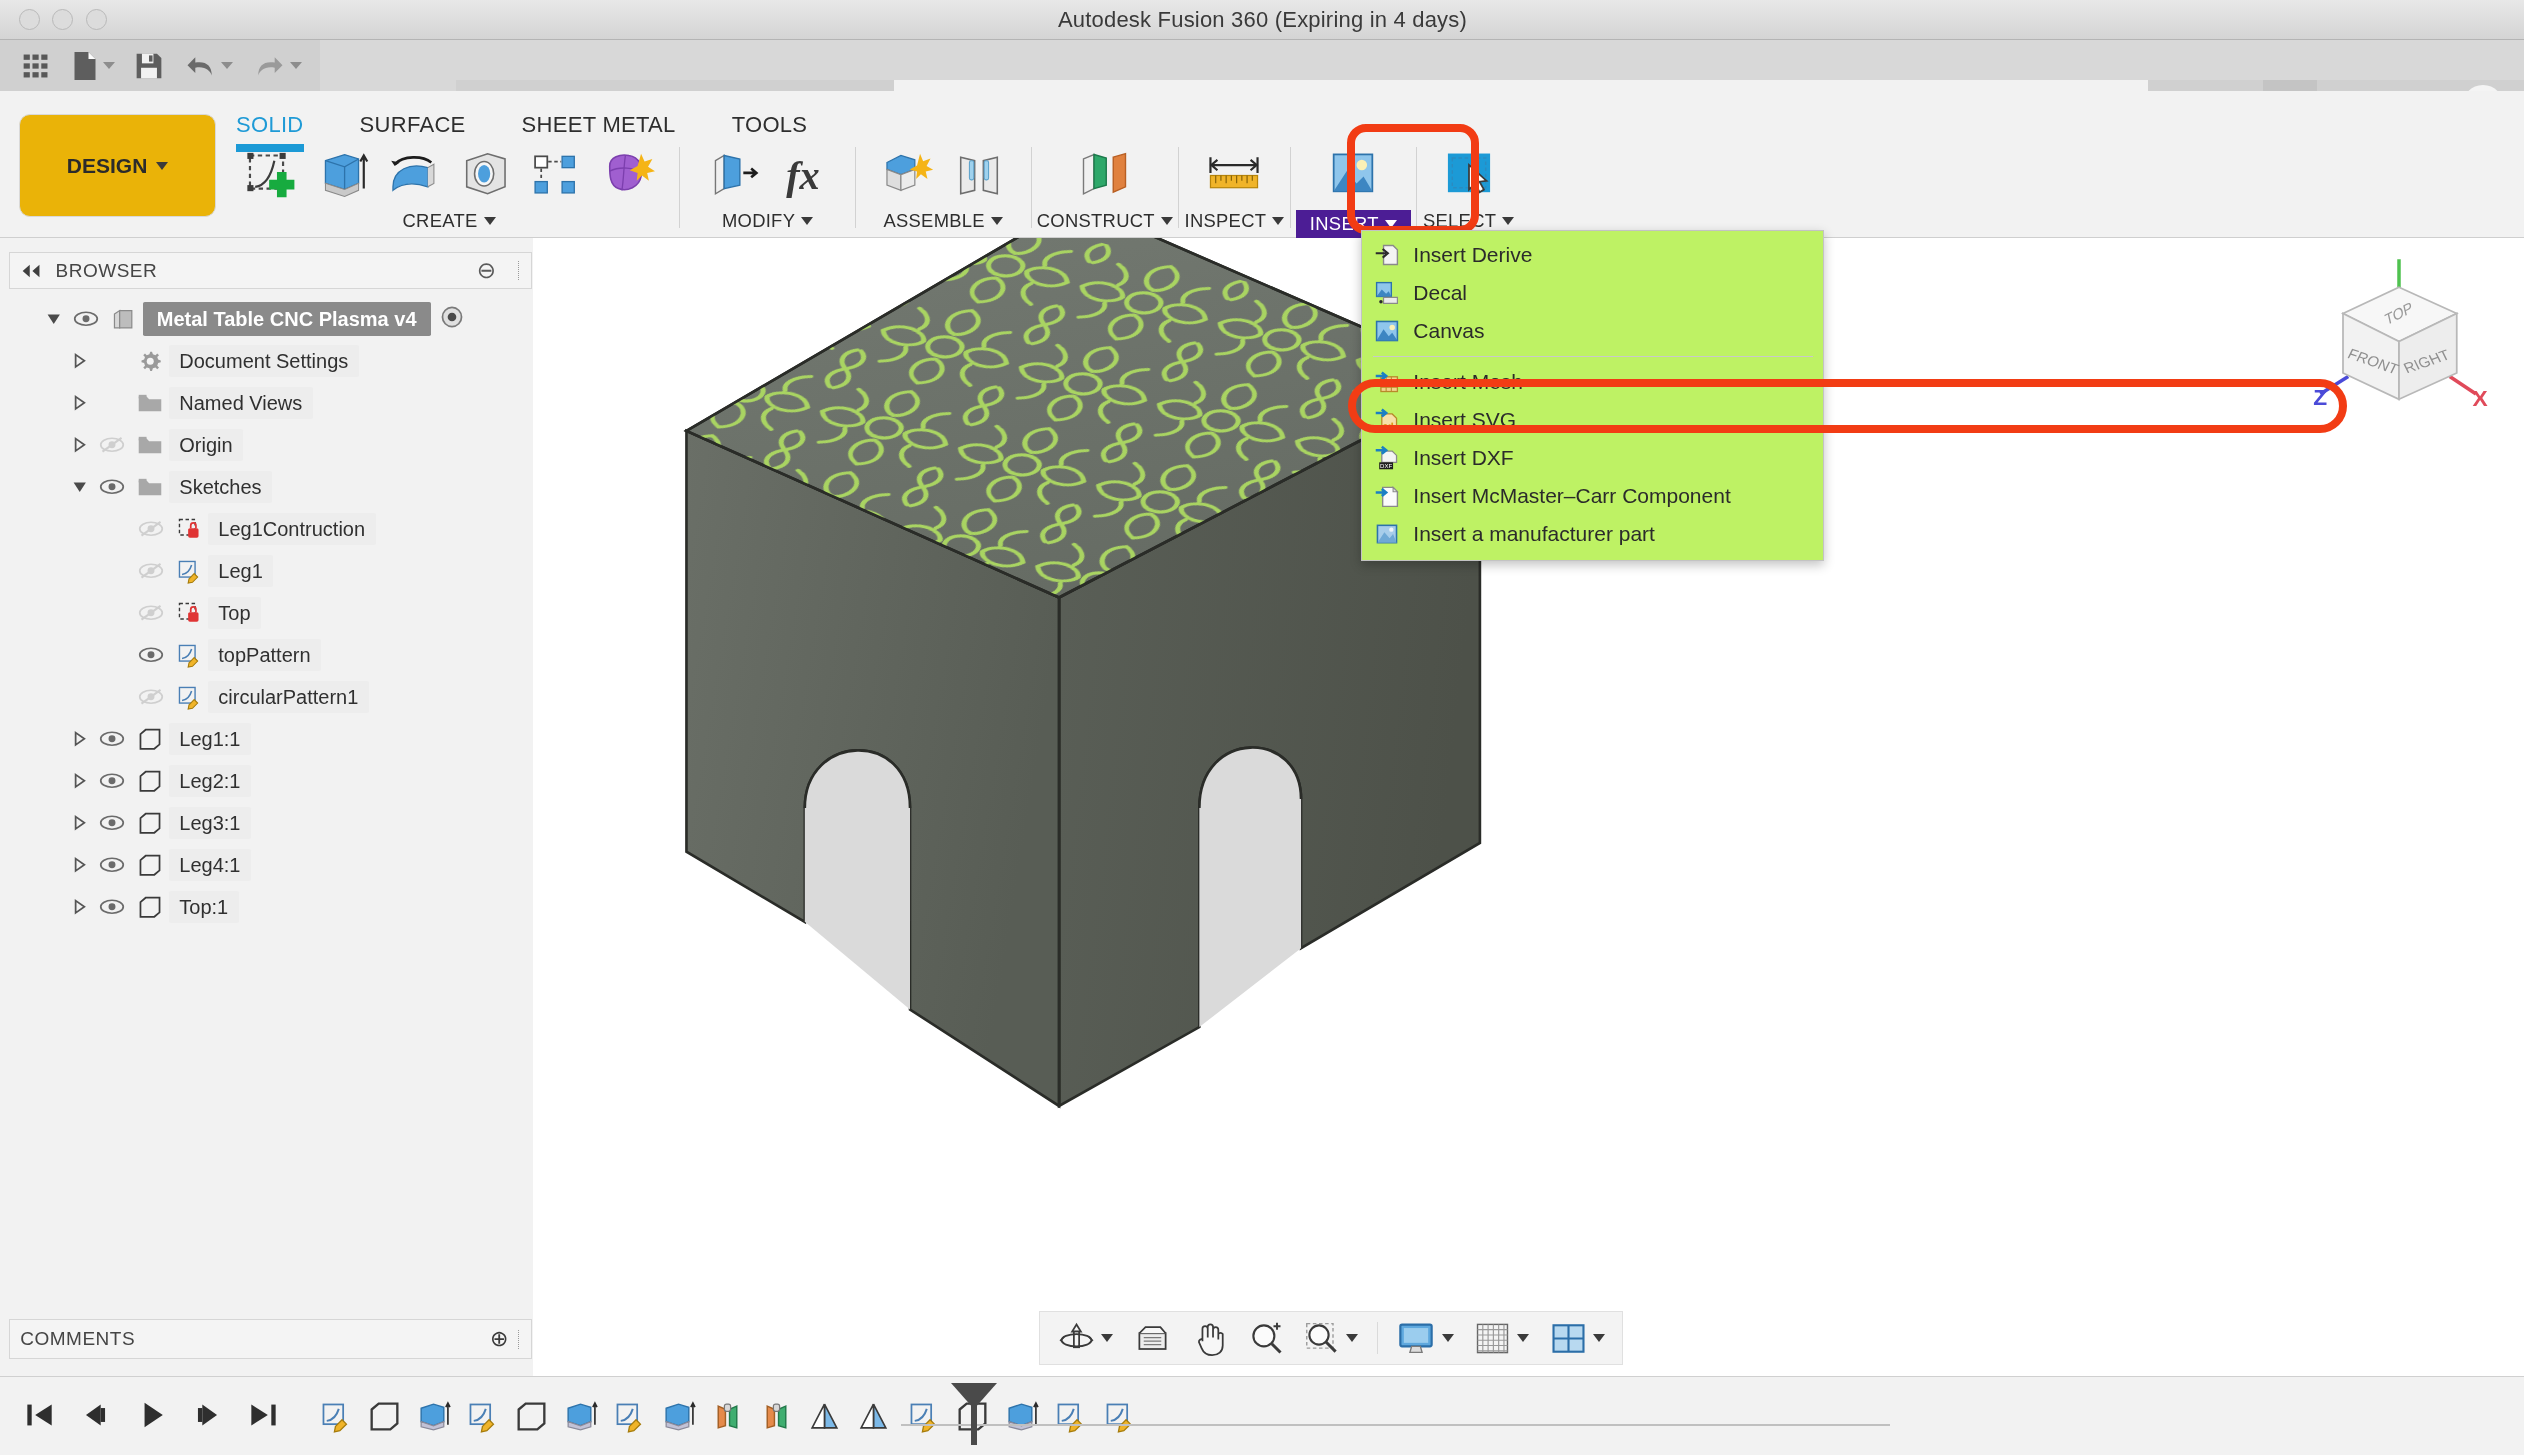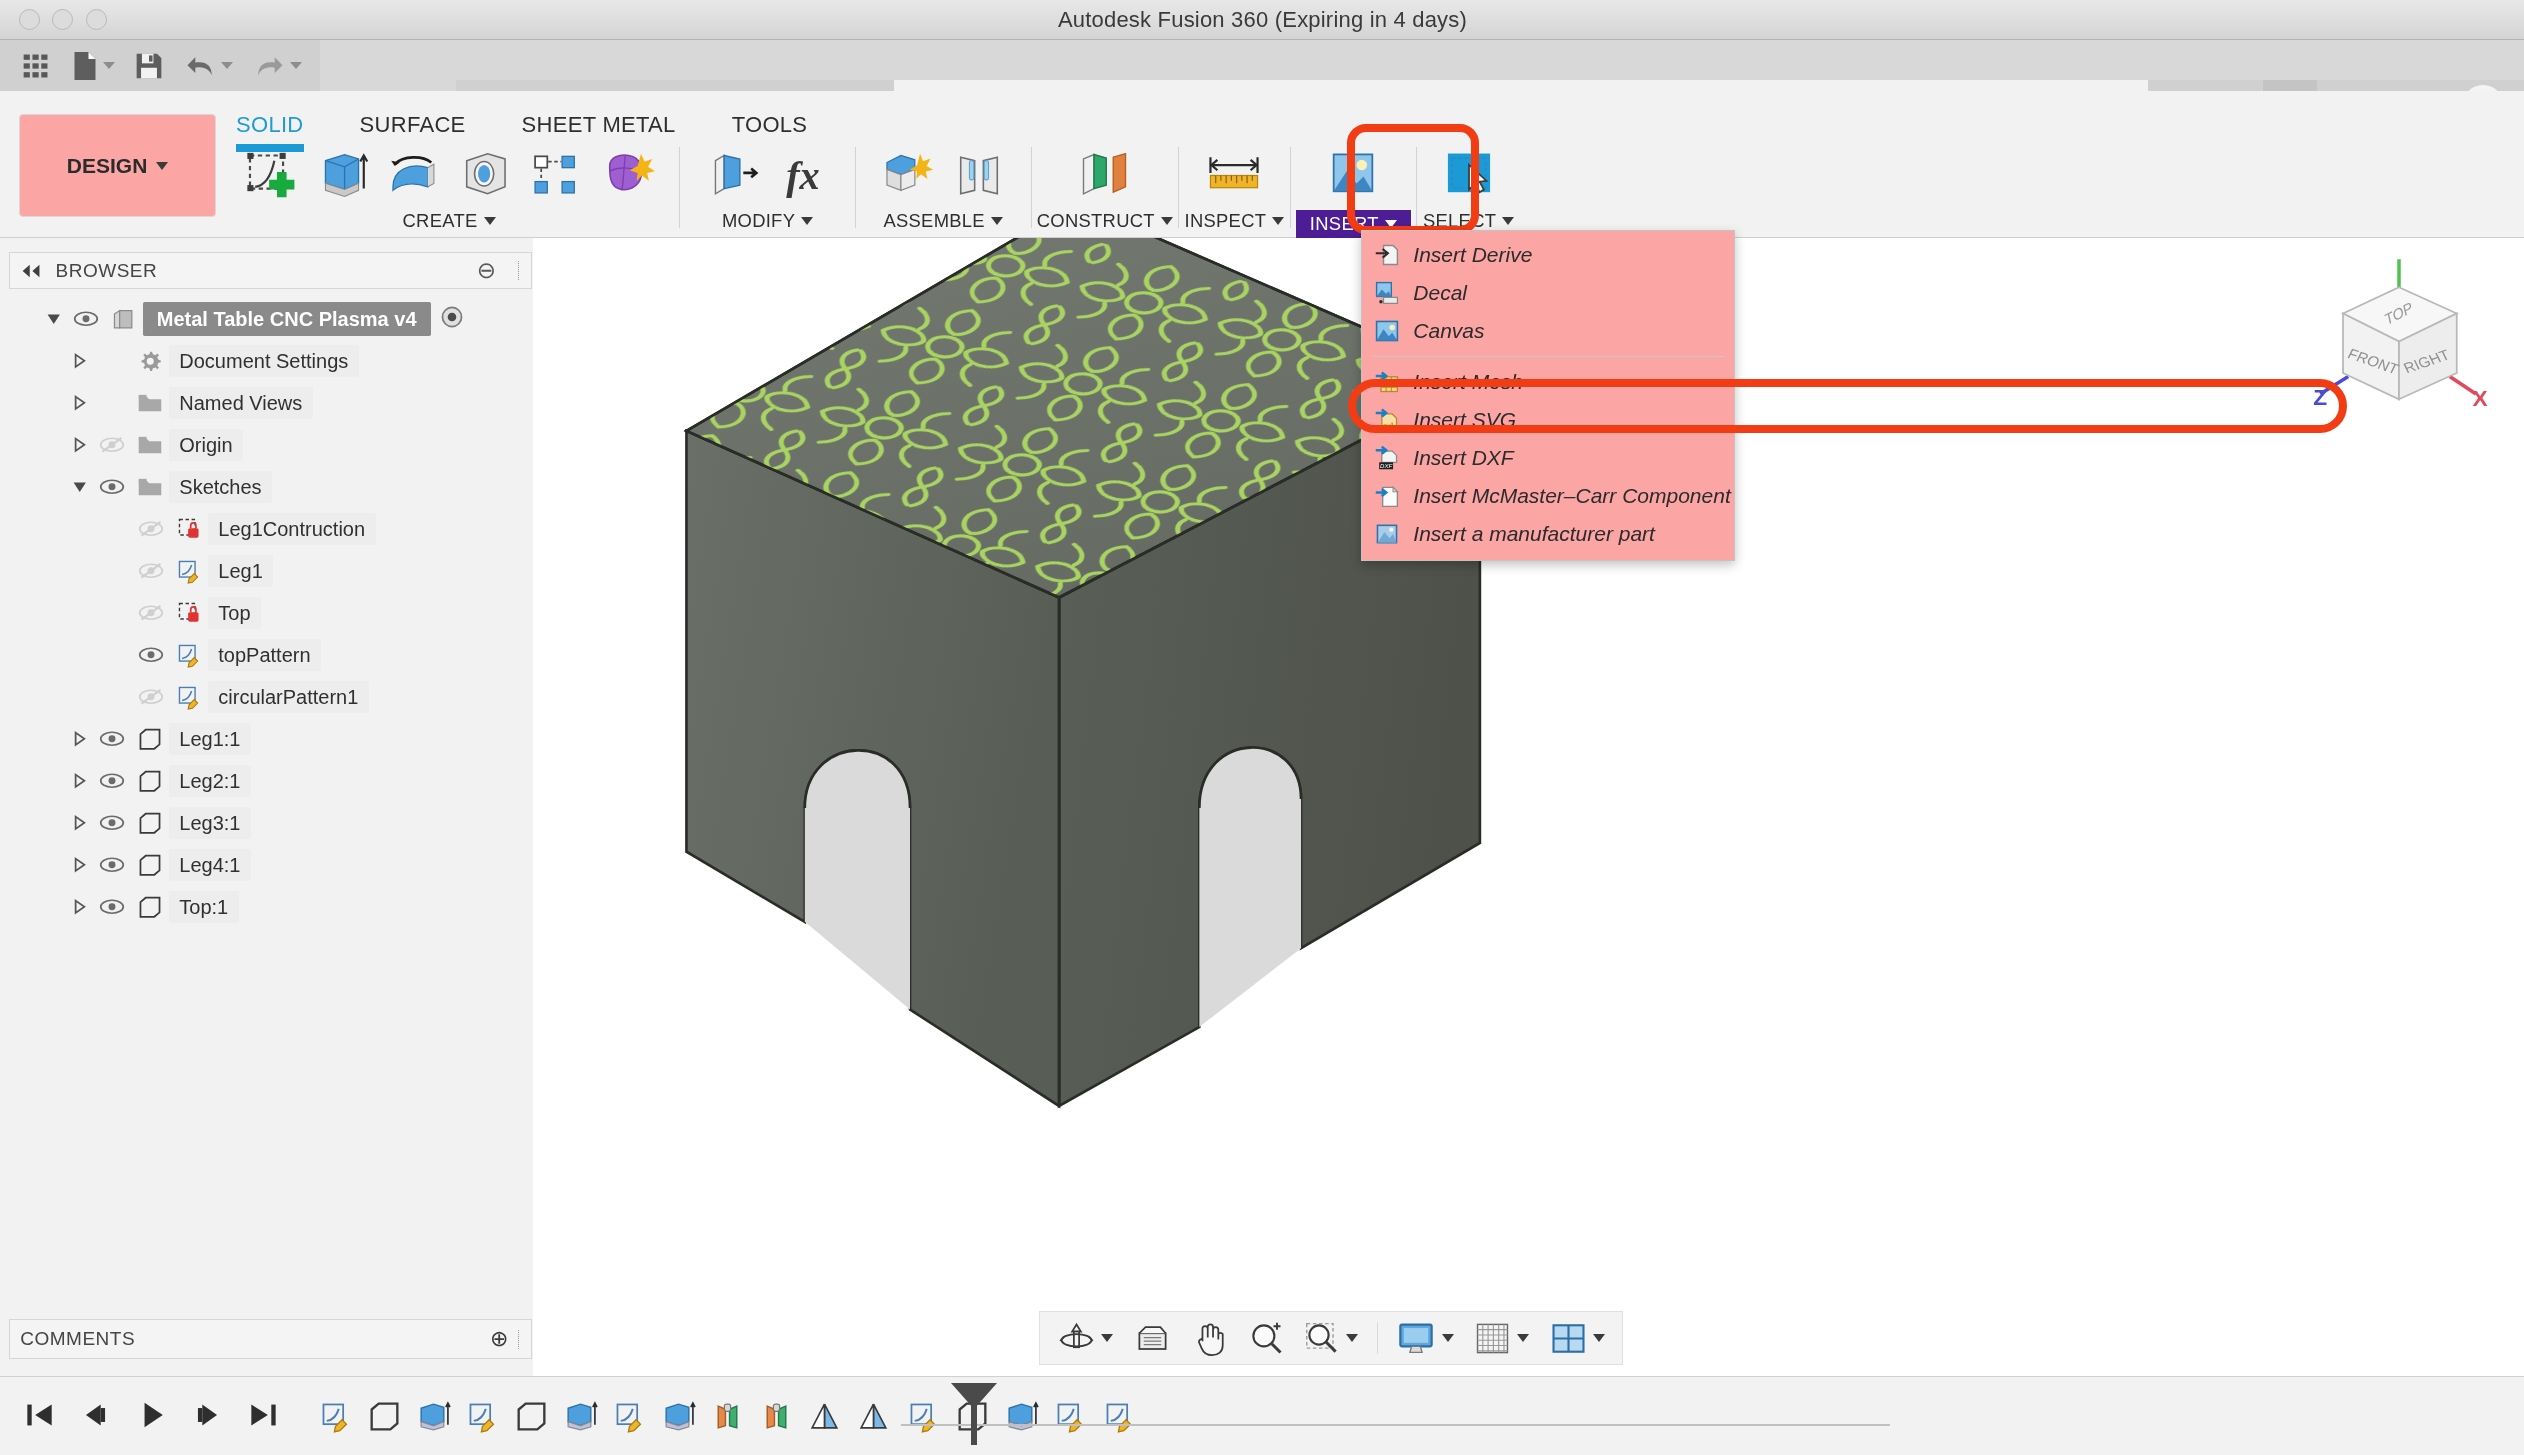--- a/index.html
+++ b/index.html
@@ -86,21 +86,21 @@
     font-size: 20px; margin-left: 5.3px; margin-right: 8.8px; cursor: pointer;
   }
 
   
   .ribbon {
     position: absolute; top: 91px; left: 0; width: 2525px; height: 147px;
     background: #f2f2f2; border-bottom: 0.9px solid #cfcfcf;
   }
   .design-box {
     position: absolute; left: 19px; top: 23px; width: 197px; height: 103px;
-    border: 0.9px solid #d9d9d9; border-radius: 4px; background: #fca5a5;
+    border: 0.9px solid #d9d9d9; border-radius: 11px; background: #eab308;
     display: flex; align-items: center; justify-content: center; gap: 8.8px;
     font-size: 21px; font-weight: bold; color: #2b2b2b; cursor: pointer;
   }
   .tabs {
     position: absolute; left: 236px; top: 14px;
     display: flex; gap: 0; align-items: flex-start;
   }
   .tab {
     font-size: 22px; color: #2e2e2e; padding: 7px 0 8.8px 0;
     margin-right: 56px; cursor: pointer; position: relative; letter-spacing: 0.3px;
@@ -142,23 +142,23 @@
     position: absolute; left: 1347px; top: 124px; width: 132px; height: 110px;
     border: 8.8px solid #f23c14; border-radius: 19px; pointer-events: none; z-index: 40;
   }
   .ring-svg {
     position: absolute; left: 1348px; top: 379px; width: 999px; height: 54px;
     border: 8px solid #f23c14; border-radius: 30px; pointer-events: none; z-index: 60;
   }
 
   
   .menu {
-    position: absolute; left: 1361px; top: 230px; width: 374px;
-    background: #fca5a5; border: 0.9px solid #c3c3c3;
-    box-shadow: 0 3.5px 10.5px rgba(0,0,0,.24); z-index: 50; padding: 5.3px 0 7px 0; font-style: italic;
+    position: absolute; left: 1361px; top: 230px; width: 463px;
+    background: #bef264; border: 0.9px solid #c3c3c3;
+    box-shadow: 0 3.5px 10.5px rgba(0,0,0,.24); z-index: 50; padding: 5.3px 0 7px 0;
   }
   .mi {
     display: flex; align-items: center; gap: 13px;
     height: 38px; padding: 0 14px 0 12.3px; font-size: 21px; color: #2b2b2b;
     cursor: pointer; white-space: nowrap;
   }
   .mi-sep { height: 0.9px; background: #c9c9c9; margin: 6.1px 10.5px; }
   .mi-icon { width: 26px; height: 26px; flex: none; }
 
   

